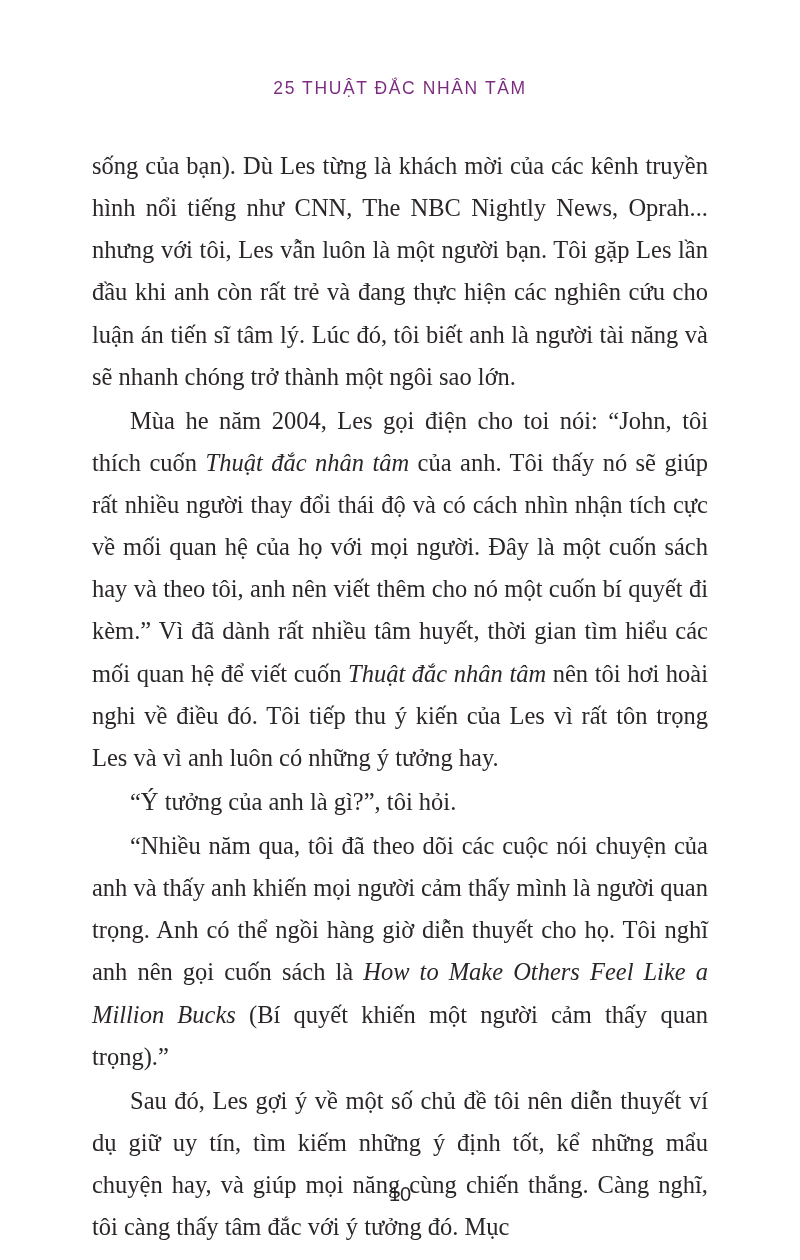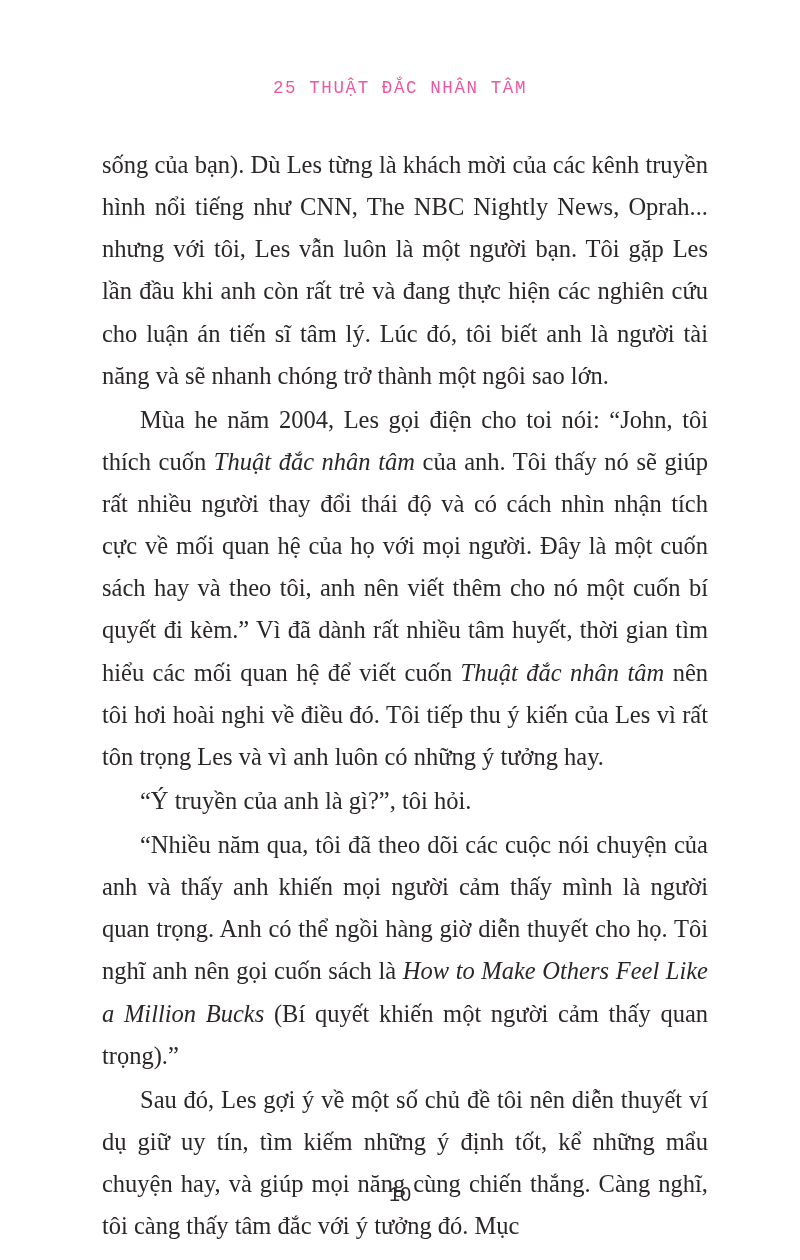--- a/index.html
+++ b/index.html
@@ -18,35 +18,35 @@
     position: relative;
     width: 800px;
     height: 1260px;
     box-sizing: border-box;
     padding: 78px 92px 40px 92px;
   }
   .running-head {
     text-align: center;
     font-size: 17.5px;
     letter-spacing: 1.6px;
-    color: #ec4899;
-    font-family: Liberation Mono, monospace;
+    color: #701a75;
+    font-family: Liberation Sans, sans-serif;
     margin: 0 0 46px 0;
     text-transform: uppercase;
     opacity: 0.92;
   }
   .body-text {
     font-size: 24.5px;
     line-height: 1.72;
     text-align: justify;
     text-justify: inter-word;
     color: #2b2729;
   }
   .body-text p {
-    margin: 0 0 2px 10px;
+    margin: 0 0 2px 0;
     font-family: Liberation Serif, serif;
   }
   .body-text p.indent {
     text-indent: 38px;
   }
   .body-text em {
     font-style: italic;
   }
   .page-number {
     position: absolute;
@@ -62,20 +62,20 @@
 </head>
 <body>
 
 <div class="page">
 
   <div class="running-head">25 Thuật Đắc Nhân Tâm</div>
 
   <div class="body-text">
       <p><span>sống của bạn). Dù Les từng là khách mời của các kênh truyền hình nổi tiếng như CNN, The NBC Nightly News, Oprah... nhưng với tôi, Les vẫn luôn là một người bạn. Tôi gặp Les lần đầu khi anh còn rất trẻ và đang thực hiện các nghiên cứu cho luận án tiến sĩ tâm lý. Lúc đó, tôi biết anh là người tài năng và sẽ nhanh chóng trở thành một ngôi sao lớn.</span></p>
       <p class="indent"><span>Mùa he năm 2004, Les gọi điện cho toi nói: “John, tôi thích cuốn </span><em>Thuật đắc nhân tâm</em><span> của anh. Tôi thấy nó sẽ giúp rất nhiều người thay đổi thái độ và có cách nhìn nhận tích cực về mối quan hệ của họ với mọi người. Đây là một cuốn sách hay và theo tôi, anh nên viết thêm cho nó một cuốn bí quyết đi kèm.” Vì đã dành rất nhiều tâm huyết, thời gian tìm hiểu các mối quan hệ để viết cuốn </span><em>Thuật đắc nhân tâm</em><span> nên tôi hơi hoài nghi về điều đó. Tôi tiếp thu ý kiến của Les vì rất tôn trọng Les và vì anh luôn có những ý tưởng hay.</span></p>
-      <p class="indent"><span>“Ý truyền của anh là gì?”, tôi hỏi.</span></p>
+      <p class="indent"><span>“Ý tưởng của anh là gì?”, tôi hỏi.</span></p>
       <p class="indent"><span>“Nhiều năm qua, tôi đã theo dõi các cuộc nói chuyện của anh và thấy anh khiến mọi người cảm thấy mình là người quan trọng. Anh có thể ngồi hàng giờ diễn thuyết cho họ. Tôi nghĩ anh nên gọi cuốn sách là </span><em>How to Make Others Feel Like a Million Bucks</em><span> (Bí quyết khiến một người cảm thấy quan trọng).”</span></p>
       <p class="indent"><span>Sau đó, Les gợi ý về một số chủ đề tôi nên diễn thuyết ví dụ giữ uy tín, tìm kiếm những ý định tốt, kể những mẩu chuyện hay, và giúp mọi năng cùng chiến thắng. Càng nghĩ, tôi càng thấy tâm đắc với ý tưởng đó. Mục</span></p>
     </div>
 
   <div class="page-number">10</div>
 
 </div>
 
 </body></html>

